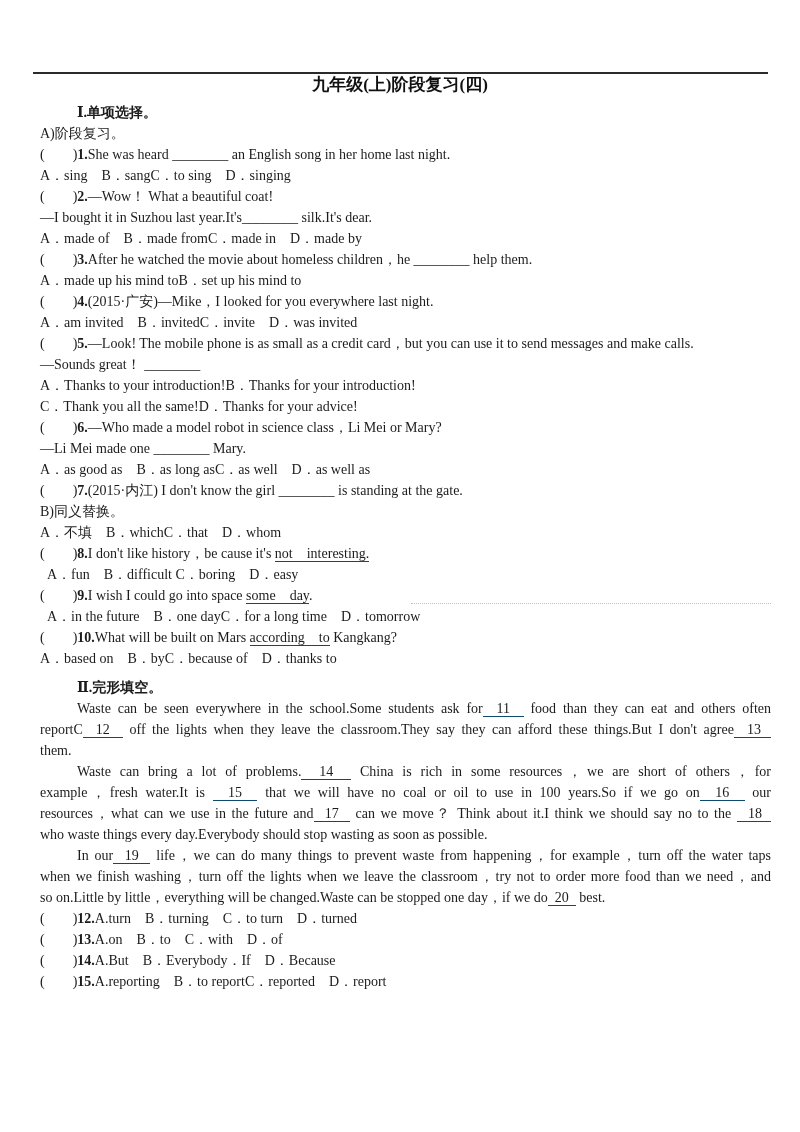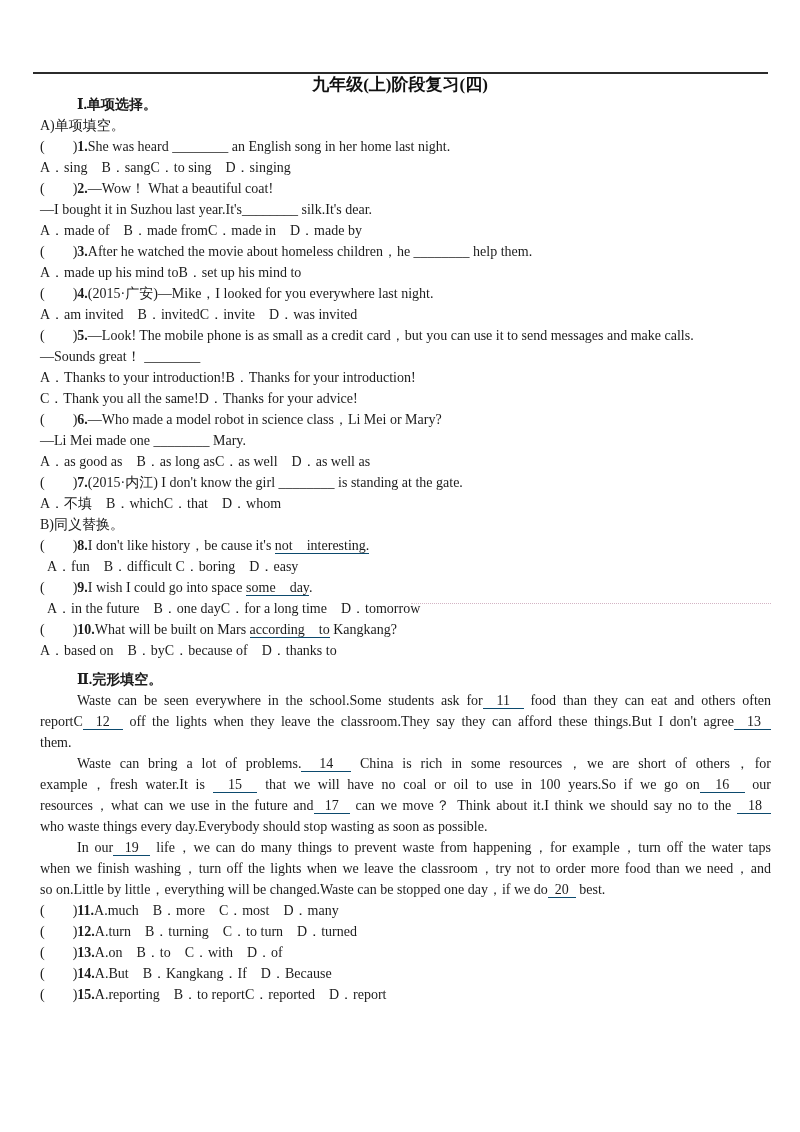--- a/index.html
+++ b/index.html
@@ -36,21 +36,21 @@
     top: 94px;
     left: 40px;
     width: 731px;
     font-size: 14px;
   }
   .line {
     height: 21px;
     line-height: 21px;
     white-space: nowrap;
   }
-  .line.h { font-weight: bold; text-indent: 37px; }
+  .line.h { font-weight: bold; text-indent: 37px; margin-top: 8px; }
   .line.mt { margin-top: 8px; }
   .line.oi { padding-left: 7px; }
   .line.pf { text-indent: 37px; }
   .line.pf, .line.pj {
     white-space: normal;
     text-align: justify;
     text-align-last: justify;
     overflow: hidden;
   }
   .line span.b { font-weight: bold; }
@@ -64,57 +64,56 @@
   }
 </style>
 </head>
 <body>
 
 <div class="page">
   <div class="top-rule"></div>
   <h1 class="title">九年级(上)阶段复习(四)</h1>
   <div class="doc" id="doc">
       <div class="line h"><span class="b">Ⅰ.单项选择。</span></div>
-      <div class="line"><span>A)单项填空。</span></div>
+      <div class="line"><span>A)阶段复习。</span></div>
       <div class="line"><span>(　　)</span><span class="b">1.</span><span>She was heard ________ an English song in her home last night.</span></div>
       <div class="line"><span>A．sing　B．sangC．to sing　D．singing</span></div>
       <div class="line"><span>(　　)</span><span class="b">2.</span><span>—Wow！ What a beautiful coat!</span></div>
       <div class="line"><span>—I bought it in Suzhou last year.It's________ silk.It's dear.</span></div>
       <div class="line"><span>A．made of　B．made fromC．made in　D．made by</span></div>
       <div class="line"><span>(　　)</span><span class="b">3.</span><span>After he watched the movie about homeless children，he ________ help them.</span></div>
       <div class="line"><span>A．made up his mind toB．set up his mind to</span></div>
       <div class="line"><span>(　　)</span><span class="b">4.</span><span>(2015·广安)—Mike，I looked for you everywhere last night.</span></div>
       <div class="line"><span>A．am invited　B．invitedC．invite　D．was invited</span></div>
       <div class="line"><span>(　　)</span><span class="b">5.</span><span>—Look! The mobile phone is as small as a credit card，but you can use it to send messages and make calls.</span></div>
       <div class="line"><span>—Sounds great！ ________</span></div>
       <div class="line"><span>A．Thanks to your introduction!B．Thanks for your introduction!</span></div>
       <div class="line"><span>C．Thank you all the same!D．Thanks for your advice!</span></div>
       <div class="line"><span>(　　)</span><span class="b">6.</span><span>—Who made a model robot in science class，Li Mei or Mary?</span></div>
       <div class="line"><span>—Li Mei made one ________ Mary.</span></div>
       <div class="line"><span>A．as good as　B．as long asC．as well　D．as well as</span></div>
       <div class="line"><span>(　　)</span><span class="b">7.</span><span>(2015·内江) I don't know the girl ________ is standing at the gate.</span></div>
+      <div class="line"><span>B)同义替换。</span></div>
       <div class="line"><span>A．不填　B．whichC．that　D．whom</span></div>
-      <div class="line"><span>B)同义替换。</span></div>
       <div class="line"><span>(　　)</span><span class="b">8.</span><span>I don't like history，be cause it's </span><span class="u">not　interesting.</span></div>
       <div class="line oi"><span>A．fun　B．difficult C．boring　D．easy</span></div>
       <div class="line"><span>(　　)</span><span class="b">9.</span><span>I wish I could go into space </span><span class="u">some　day</span><span>.</span></div>
       <div class="line oi"><span>A．in the future　B．one dayC．for a long time　D．tomorrow</span></div>
       <div class="line"><span>(　　)</span><span class="b">10.</span><span>What will be built on Mars </span><span class="u">according　to</span><span> Kangkang?</span></div>
       <div class="line"><span>A．based on　B．byC．because of　D．thanks to</span></div>
       <div class="line h mt"><span class="b">Ⅱ.完形填空。</span></div>
       <div class="line pf"><span>Waste can be seen everywhere in the school.Some students ask for</span><span class="u">&nbsp;&nbsp;11&nbsp;&nbsp;</span><span> food than they can eat and others often</span></div>
       <div class="line pj"><span>reportC</span><span class="u">&nbsp;&nbsp;12&nbsp;&nbsp;</span><span> off the lights when they leave the classroom.They say they can afford these things.But I don't agree</span><span class="u">&nbsp;&nbsp;13&nbsp;&nbsp;</span></div>
       <div class="line"><span>them.</span></div>
       <div class="line pf"><span>Waste can bring a lot of problems.</span><span class="u">&nbsp;&nbsp;14&nbsp;&nbsp;</span><span> China is rich in some resources，we are short of others，for</span></div>
       <div class="line pj"><span>example，fresh water.It is </span><span class="u">&nbsp;&nbsp;15&nbsp;&nbsp;</span><span> that we will have no coal or oil to use in 100 years.So if we go on</span><span class="u">&nbsp;&nbsp;16&nbsp;&nbsp;</span><span> our</span></div>
       <div class="line pj"><span>resources，what can we use in the future and</span><span class="u">&nbsp;&nbsp;17&nbsp;&nbsp;</span><span> can we move？ Think about it.I think we should say no to the </span><span class="u">&nbsp;&nbsp;18&nbsp;&nbsp;</span></div>
       <div class="line"><span>who waste things every day.Everybody should stop wasting as soon as possible.</span></div>
       <div class="line pf"><span>In our</span><span class="u">&nbsp;&nbsp;19&nbsp;&nbsp;</span><span> life，we can do many things to prevent waste from happening，for example，turn off the water taps</span></div>
       <div class="line pj"><span>when we finish washing，turn off the lights when we leave the classroom，try not to order more food than we need，and</span></div>
       <div class="line"><span>so on.Little by little，everything will be changed.Waste can be stopped one day，if we do</span><span class="u">&nbsp;&nbsp;20&nbsp;&nbsp;</span><span> best.</span></div>
-      <div class="line"><span>(　　)</span><span class="b">11.</span><span>A.much　B．more　C．most　D．many</span></div>
       <div class="line"><span>(　　)</span><span class="b">12.</span><span>A.turn　B．turning　C．to turn　D．turned</span></div>
       <div class="line"><span>(　　)</span><span class="b">13.</span><span>A.on　B．to　C．with　D．of</span></div>
-      <div class="line"><span>(　　)</span><span class="b">14.</span><span>A.But　B．Kangkang．If　D．Because</span></div>
+      <div class="line"><span>(　　)</span><span class="b">14.</span><span>A.But　B．Everybody．If　D．Because</span></div>
       <div class="line"><span>(　　)</span><span class="b">15.</span><span>A.reporting　B．to reportC．reported　D．report</span></div>
     </div>
   <div class="dotted"></div>
 </div>
 
 </body></html>

